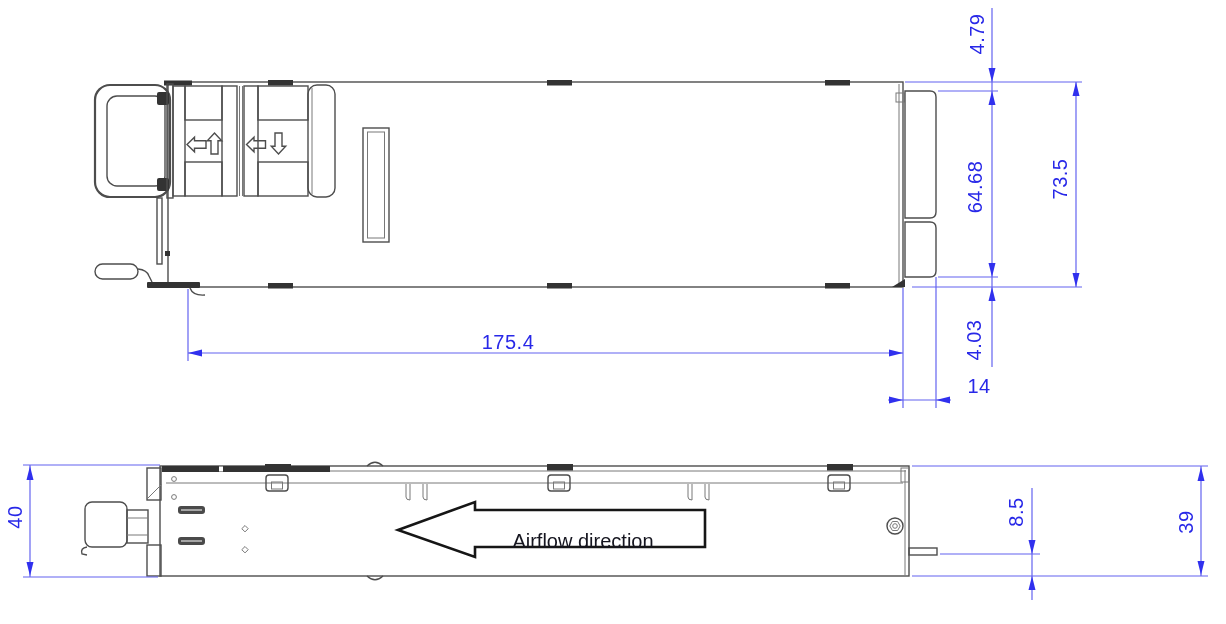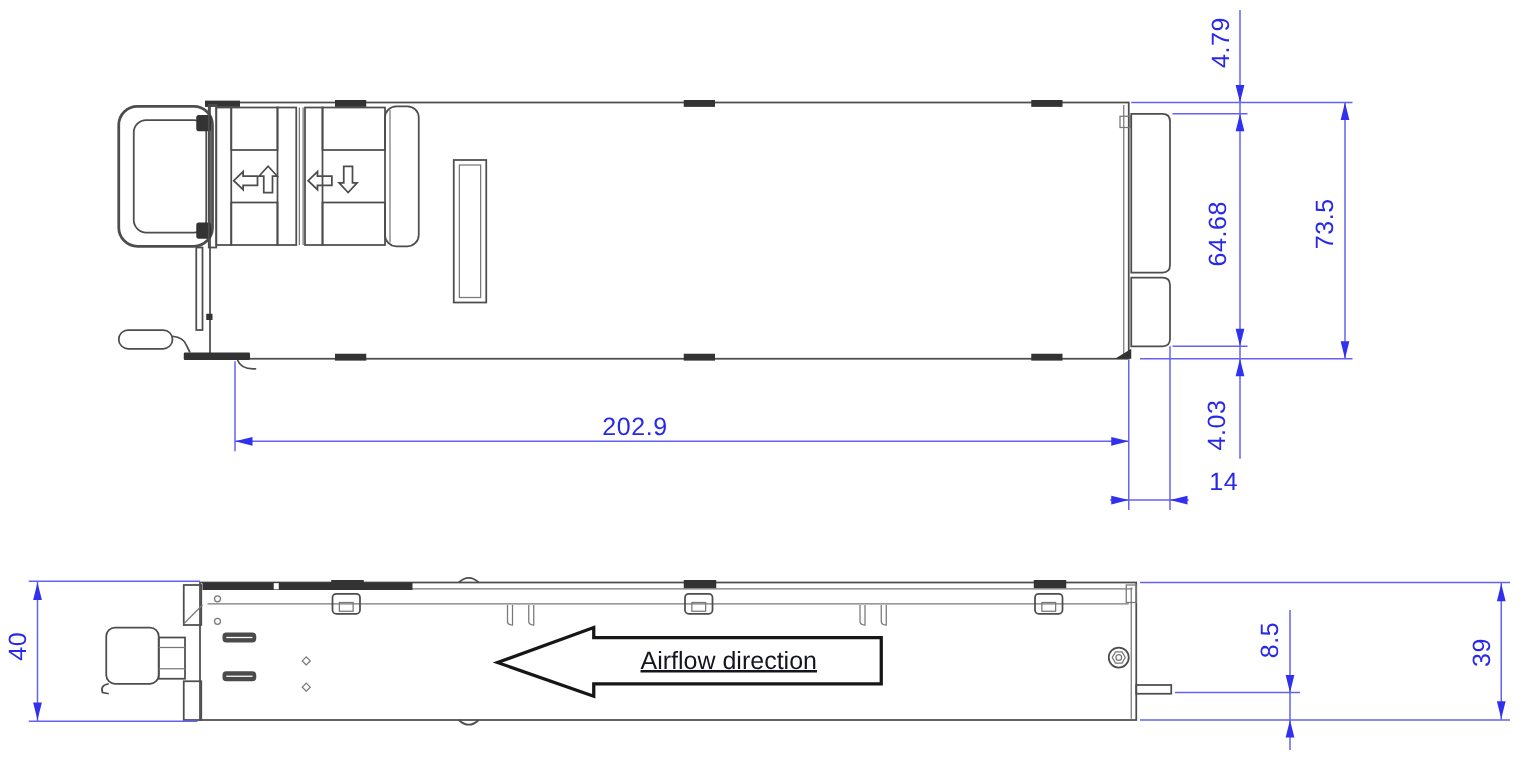--- a/index.html
+++ b/index.html
@@ -222,21 +222,21 @@
     <polygon class="bluf" points="1201,467 1197.5,481 1204.5,481"></polygon>
     <polygon class="bluf" points="1201,575 1197.5,561 1204.5,561"></polygon>
     <polygon class="bluf" points="1032,554 1028.5,540 1035.5,540"></polygon>
     <polygon class="bluf" points="1032,576 1028.5,590 1035.5,590"></polygon>
   </g>
 </svg>
 
 <span class="dim vert" style="left:937px;top:22px;">4.79</span>
 <span class="dim vert" style="left:935px;top:175px;">64.68</span>
 <span class="dim vert" style="left:1020px;top:167px;">73.5</span>
-<span class="dim" style="left:468px;top:330px;">202.9</span>
+<span class="dim" style="left:468px;top:330px;">175.4</span>
 <span class="dim vert" style="left:934px;top:328px;">4.03</span>
 <span class="dim" style="left:939px;top:374px;">14</span>
 <span class="dim vert" style="left:-25px;top:505px;">40</span>
 <span class="dim vert" style="left:976px;top:500px;">8.5</span>
 <span class="dim vert" style="left:1146px;top:510px;">39</span>
-<span class="airflow-label" style="left:473px;top:517px;text-decoration:underline;">Airflow direction</span>
+<span class="airflow-label" style="left:473px;top:529px;">Airflow direction</span>
 
 </div>
 
 </body></html>

